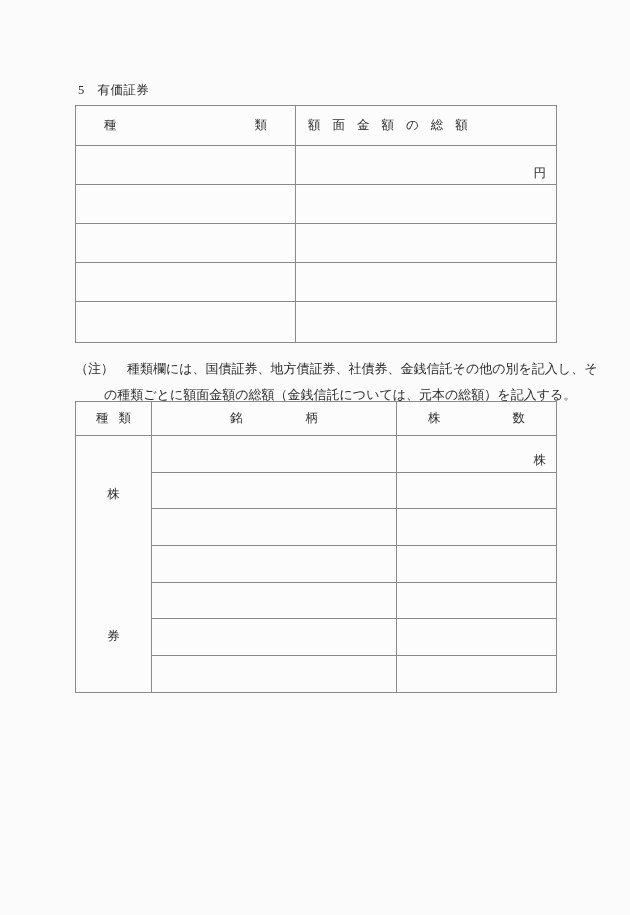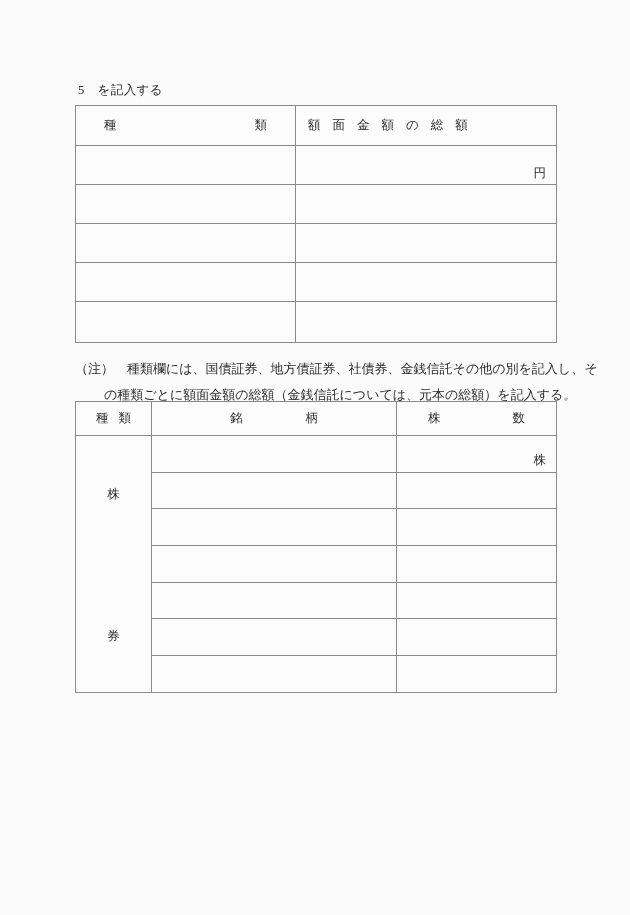--- a/index.html
+++ b/index.html
@@ -138,21 +138,21 @@
     display: block;
     white-space: pre;
   }
   .note-line.indented { padding-left: 29px; text-align: center; }
 </style>
 </head>
 <body>
 
 <div class="page">
 
-  <div class="section-heading"><span>5</span><span>　</span><span>を記入する</span></div>
+  <div class="section-heading"><span>5</span><span>　</span><span>有価証券</span></div>
 
   <table id="securities-face-value-table" class="form-table">
     <colgroup>
       <col style="width:220px">
       <col style="width:261px">
     </colgroup>
     <tbody>
       <tr class="hdr-row">
         <td>
           <span class="spread-wide">

